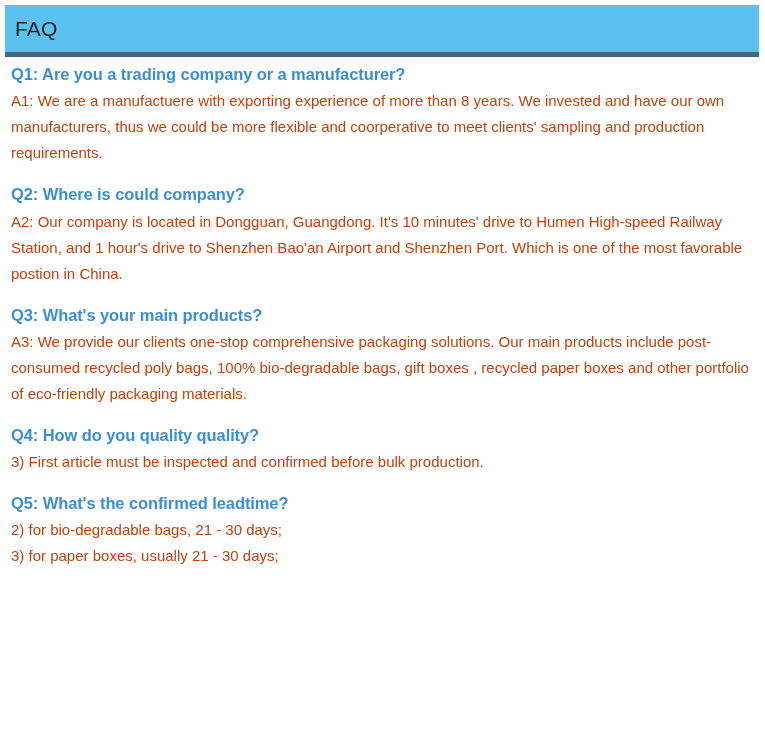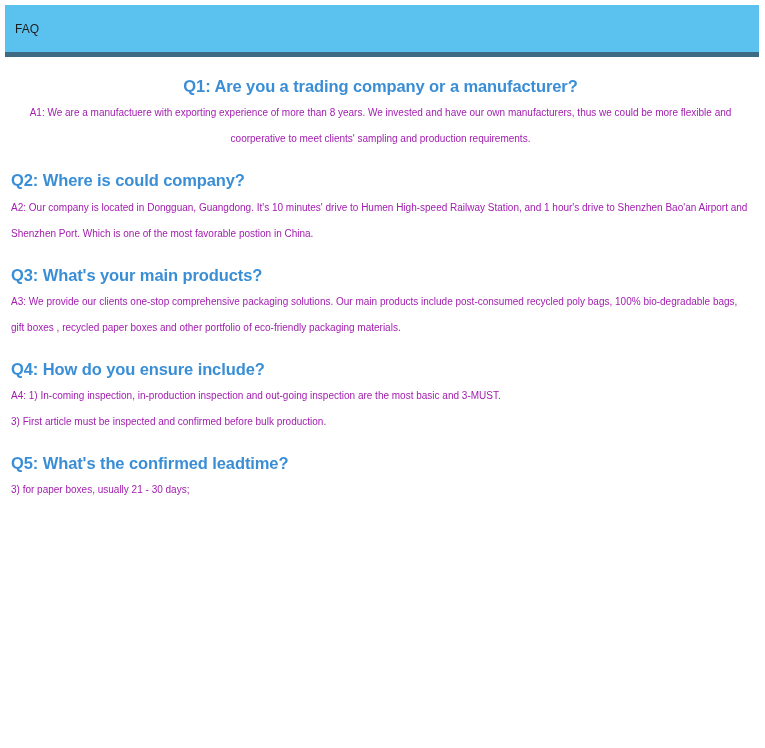--- a/index.html
+++ b/index.html
@@ -25,50 +25,49 @@
   .faq-banner {
     margin: 5px 6px 0 5px;
     height: 47px;
     background: #5bc2ef;
     border-bottom: 5px solid #3f6a84;
     box-sizing: content-box;
     display: flex;
     align-items: center;
   }
   .faq-banner-title {
-    font-size: 12px;
+    font-size: 21px;
     line-height: 1;
     color: #1c1c1c;
     font-weight: 400;
     padding-left: 10px;
     letter-spacing: 0.1px;
   }
 
   
   .content {
     padding: 0 15px 0 11px;
   }
   .qa-block {
     margin-top: 17px;
   }
   .qa-block:first-child {
-    margin-top: 18px;
-    text-align: center;
+    margin-top: 6px;
   }
   .q-heading {
     color: #3a8ed6;
     font-size: 16.5px;
     font-weight: bold;
     line-height: 1.35;
     margin: 0 0 3px 0;
     letter-spacing: -0.1px;
   }
   .a-body {
-    color: #a21caf;
-    font-size: 10px;
+    color: #c2410c;
+    font-size: 15px;
     line-height: 26px;
     margin: 0;
     max-width: 742px;
   }
   .a-line {
     display: block;
   }
 </style>
 </head>
 <body>
@@ -96,28 +95,28 @@
     </div>
 
     <div class="qa-block">
       <div class="q-heading">Q3: What's your main products?</div>
       <div class="a-body">
         <span class="a-line">A3: We provide our clients one-stop comprehensive packaging solutions. Our main products include post-consumed recycled poly bags, 100% bio-degradable bags, gift boxes , recycled paper boxes and other portfolio of eco-friendly packaging materials.</span>
       </div>
     </div>
 
     <div class="qa-block">
-      <div class="q-heading">Q4: How do you ensure include?</div>
+      <div class="q-heading">Q4: How do you quality quality?</div>
       <div class="a-body">
-        <span class="a-line">A4: 1) In-coming inspection, in-production inspection and out-going inspection are the most basic and 3-MUST.</span>
         <span class="a-line">3) First article must be inspected and confirmed before bulk production.</span>
       </div>
     </div>
 
     <div class="qa-block">
       <div class="q-heading">Q5: What's the confirmed leadtime?</div>
       <div class="a-body">
+        <span class="a-line">2) for bio-degradable bags, 21 - 30 days;</span>
         <span class="a-line">3) for paper boxes, usually 21 - 30 days;</span>
       </div>
     </div>
 
   </div>
 </div>
 
 </body></html>

